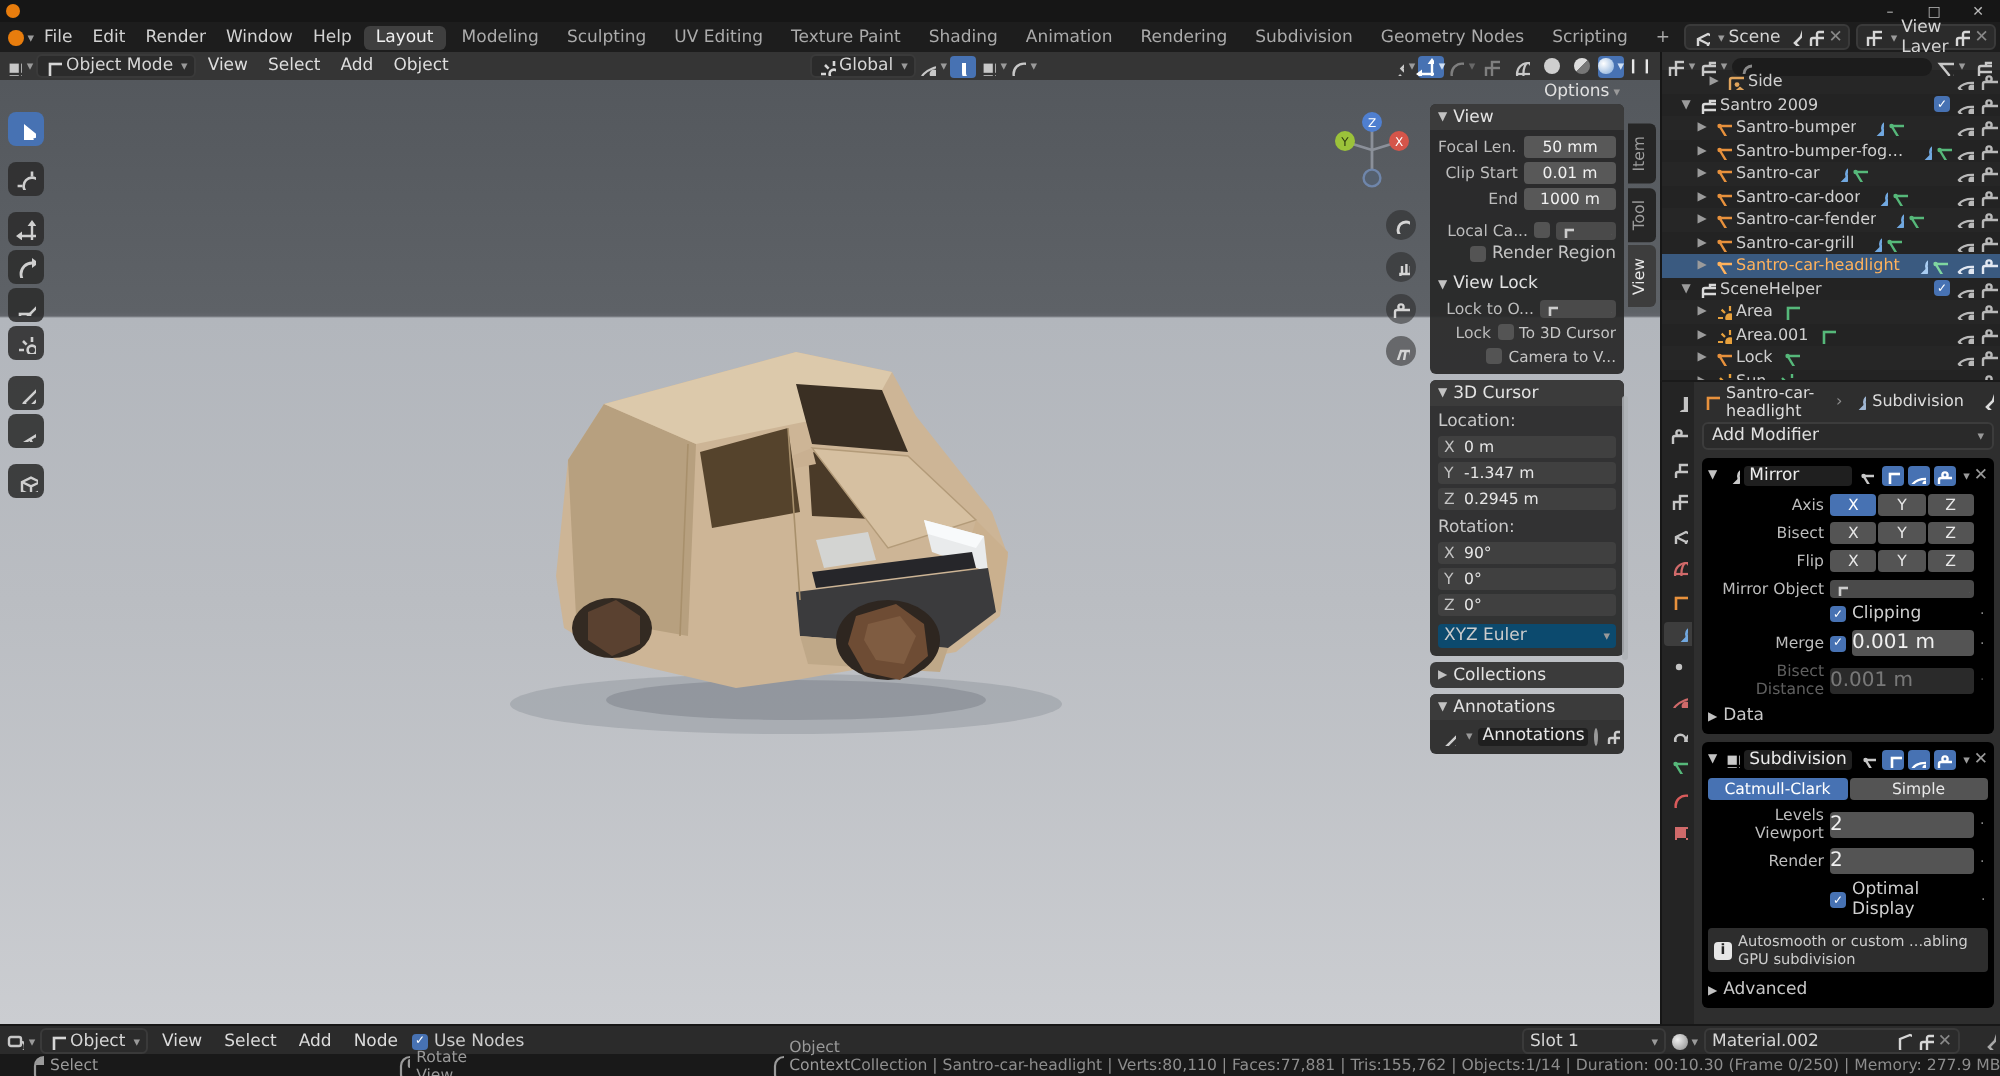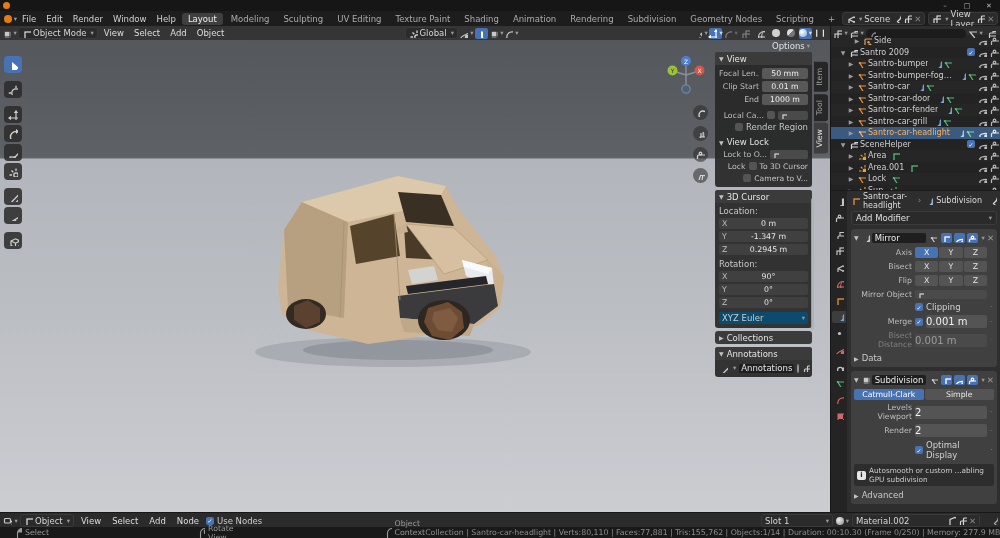--- a/index.html
+++ b/index.html
@@ -46,21 +46,21 @@
   .pbody{padding:3px 4px 4px;display:flex;flex-direction:column;gap:2px}
   .tri{font-size:6px;color:#c2c2c2}
   .nrow{display:flex;align-items:center;gap:3px;min-height:10px}
   .nlab{flex:1;text-align:right;color:#bdbdbd;font-size:7.8px;white-space:nowrap;overflow:hidden}
   .nval{width:46px;background:#585858;border-radius:2px;text-align:center;color:#f0f0f0;font-size:7.8px;padding:1px 0}
   .cb{width:8px;height:8px;border-radius:2px;background:#545454;flex:none;display:flex;align-items:center;justify-content:center;font-size:6px;color:#fff}
   .cb.on{background:#4772b3}
   .objfield{flex:1;height:9px;background:#4a4a4a;border-radius:2px;display:flex;align-items:center;padding:0 2px;gap:2px}
   .kv{display:flex;background:#404040;border-radius:2px;padding:1px 3px;font-size:7.8px;color:#e6e6e6}
   .kv b{font-weight:normal;color:#c2c2c2;width:10px}
-  .kv span{flex:1;text-align:center}
+  .kv span{flex:1;text-align:left}
   #ntabs{position:absolute;right:2px;top:22px;width:14px;display:flex;flex-direction:column;gap:2px}
   .ntab{writing-mode:vertical-rl;transform:rotate(180deg);background:#262626;color:#9f9f9f;font-size:7.8px;
         padding:6px 1px;border-radius:3px 0 0 3px;text-align:center}
   .ntab.active{background:#3d3d3d;color:#e8e8e8}
   #npscroll{position:absolute;right:16px;top:158px;width:3px;height:132px;background:#aeb2b6;border-radius:2px;opacity:.85}
   
   #outliner{left:830px;top:26px;width:170px;height:164px;background:#232323;overflow:hidden;border-left:1px solid #161616}
   #ol-head{height:14px;background:#2e2e2e;display:flex;align-items:center;gap:3px;padding:0 3px}
   #ol-search{flex:1;height:9px;background:#1c1c1c;border-radius:5px;display:flex;align-items:center;padding:0 3px;color:#8b8b8b}
   .orow{height:11.5px;display:flex;align-items:center;gap:2px;padding-right:2px;color:#cfcfcf;white-space:nowrap}
@@ -72,21 +72,21 @@
   .oright{margin-left:auto;display:flex;gap:3px;align-items:center;color:#b9b9b9}
   .disc{width:8px;text-align:center;font-size:6px;color:#9b9b9b;flex:none}
   
   #props{left:830px;top:190px;width:170px;height:322px;background:#2e2e2e;border-left:1px solid #161616;border-top:1px solid #1a1a1a;display:flex}
   #ptabs{width:16px;background:#242424;display:flex;flex-direction:column;align-items:center;gap:4.5px;padding-top:4px}
   .ptab{width:14px;height:12px;display:flex;align-items:center;justify-content:center;border-radius:2px 0 0 2px}
   .ptab.active{background:#3d3d3d}
   #pcontent{flex:1;padding:3px 4px;display:flex;flex-direction:column;gap:4px;overflow:hidden}
   #breadcrumb{display:flex;align-items:center;gap:3px;height:13px;color:#dcdcdc;font-size:8px}
   #addmod{height:12px;background:#2a2a2a;border:1px solid #3c3c3c;border-radius:3px;display:flex;align-items:center;padding:0 4px;color:#e0e0e0}
-  .mpanel{background:#404040;border-radius:3px;padding:2px 3px 4px}
+  .mpanel{background:#000000;border-radius:3px;padding:2px 3px 4px}
   .mhead{display:flex;align-items:center;gap:2px;height:13px}
   .mname{flex:1;background:#1f1f1f;border-radius:2px;height:10px;display:flex;align-items:center;padding:0 3px;color:#ececec}
   .mic{width:11px;height:10px;border-radius:2px;display:flex;align-items:center;justify-content:center;color:#c6c6c6}
   .mic.on{background:#4772b3;color:#fff}
   .mrow{display:flex;align-items:center;gap:3px;margin-top:3px;min-height:10px}
   .mlab{width:58px;text-align:right;color:#bdbdbd;font-size:7.8px;flex:none}
   .seg{flex:1;display:flex;gap:1px}
   .seg span{flex:1;background:#545454;border-radius:2px;text-align:center;color:#e8e8e8;padding:1px 0;font-size:7.8px}
   .seg span.on{background:#4772b3;color:#fff}
   .vfield{flex:1;background:#545454;border-radius:2px;color:#f0f0f0;padding:1px 0;font-size:10px}

